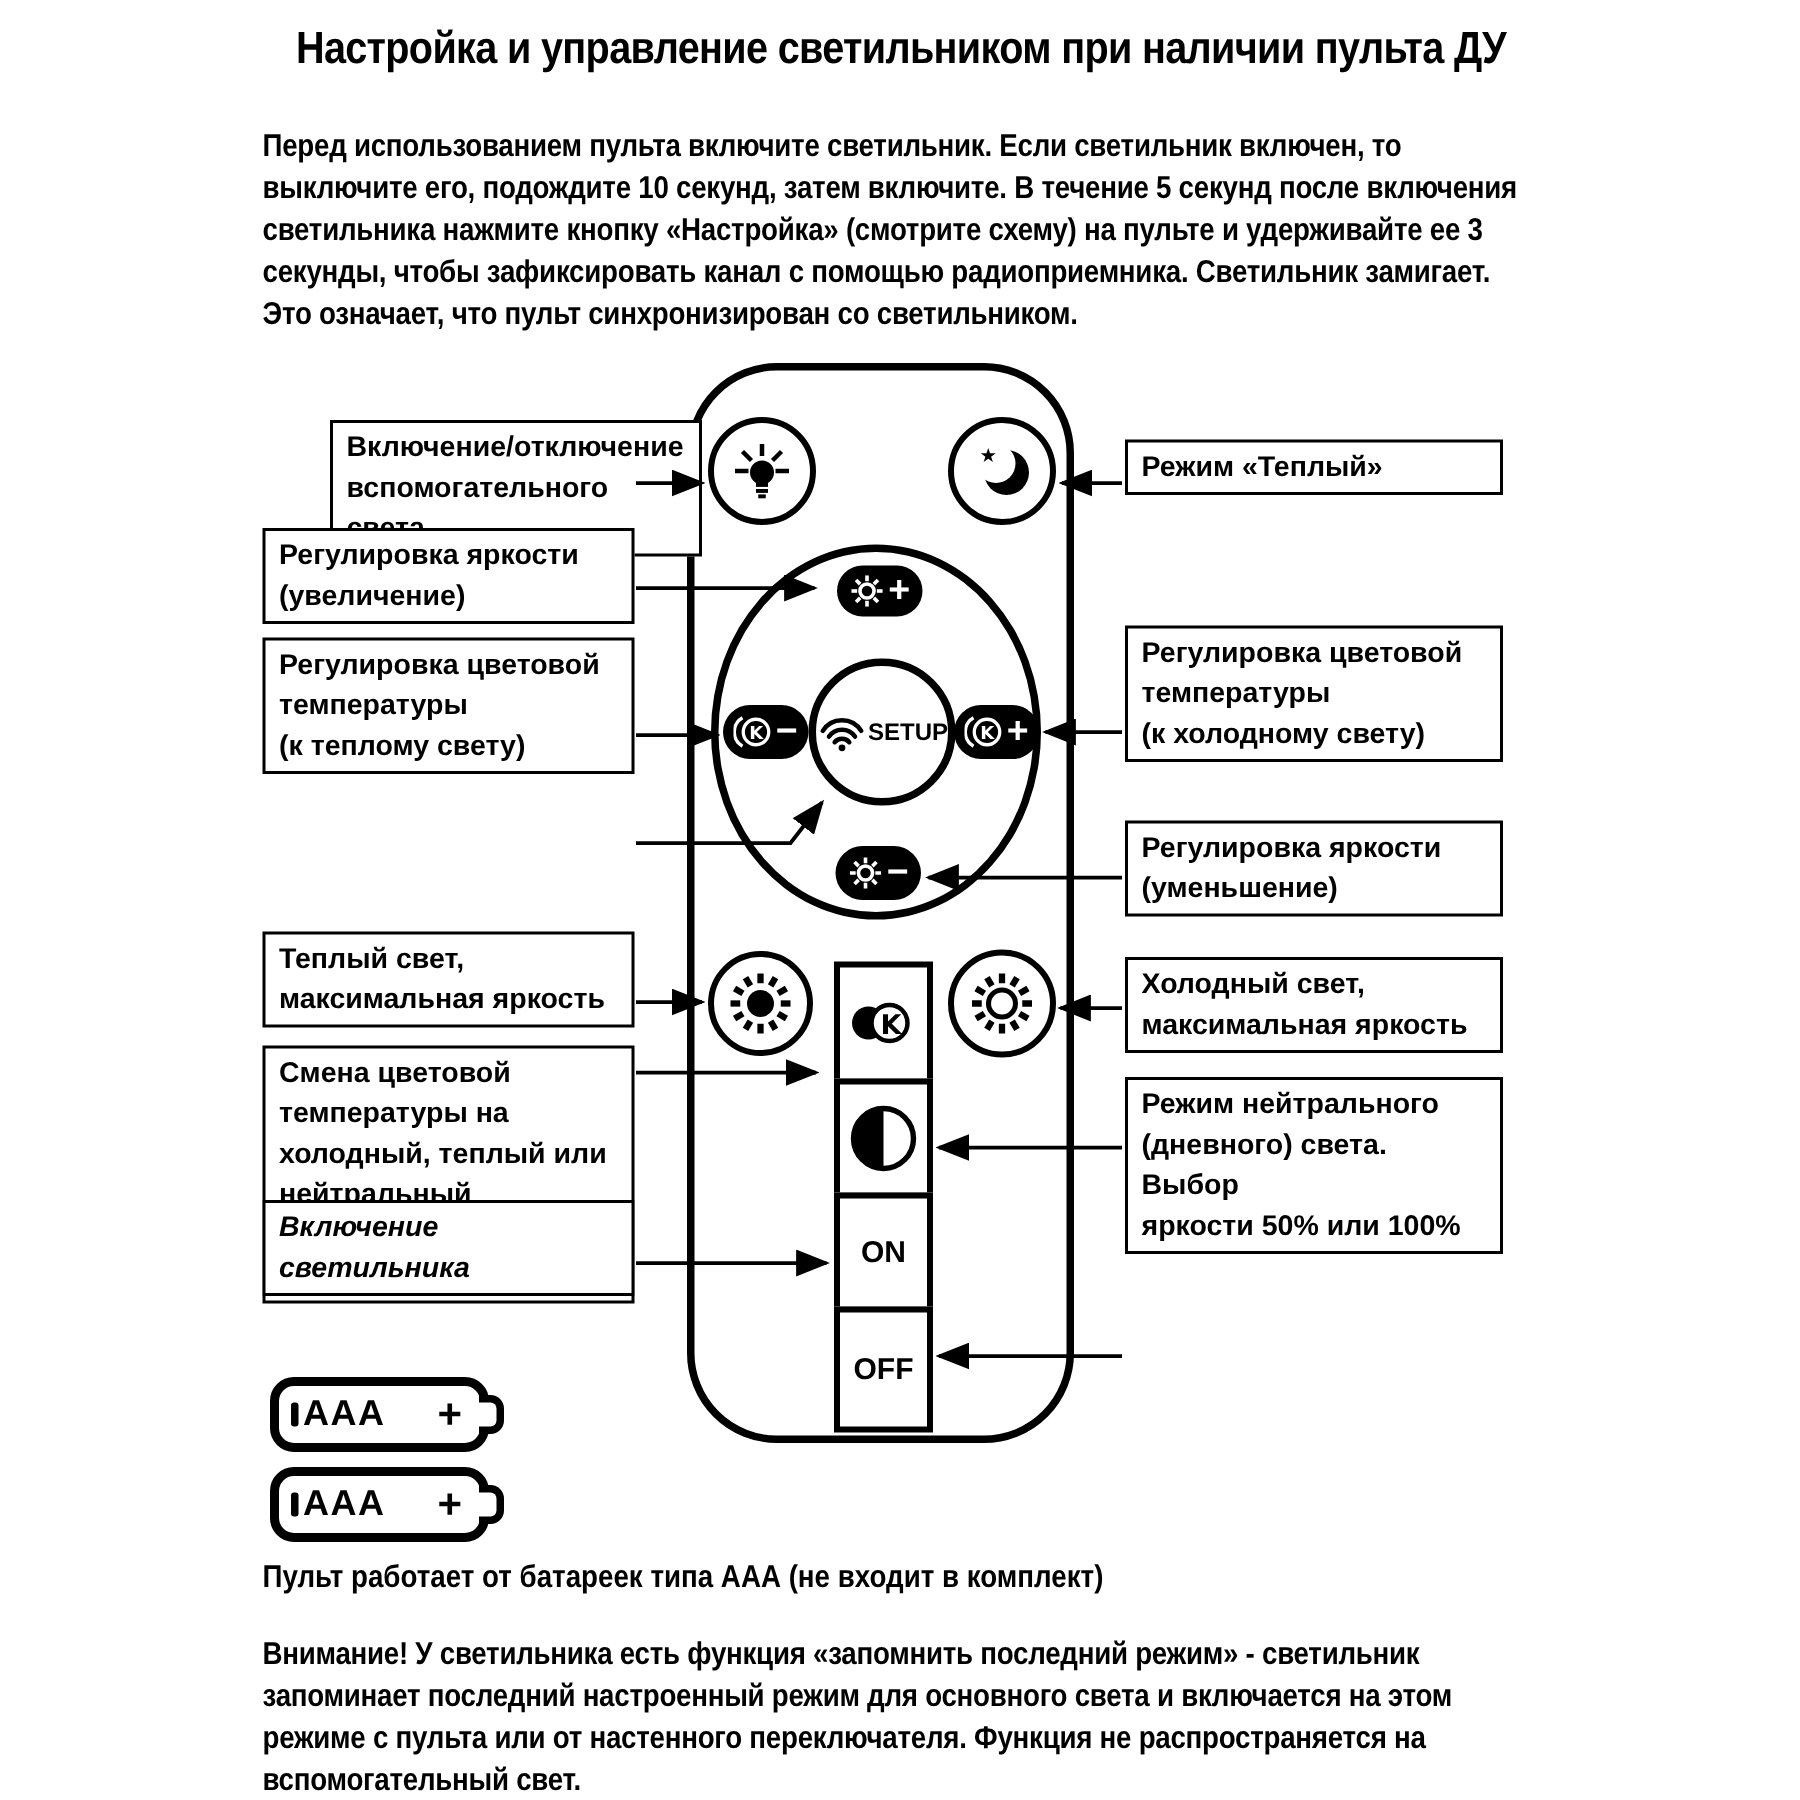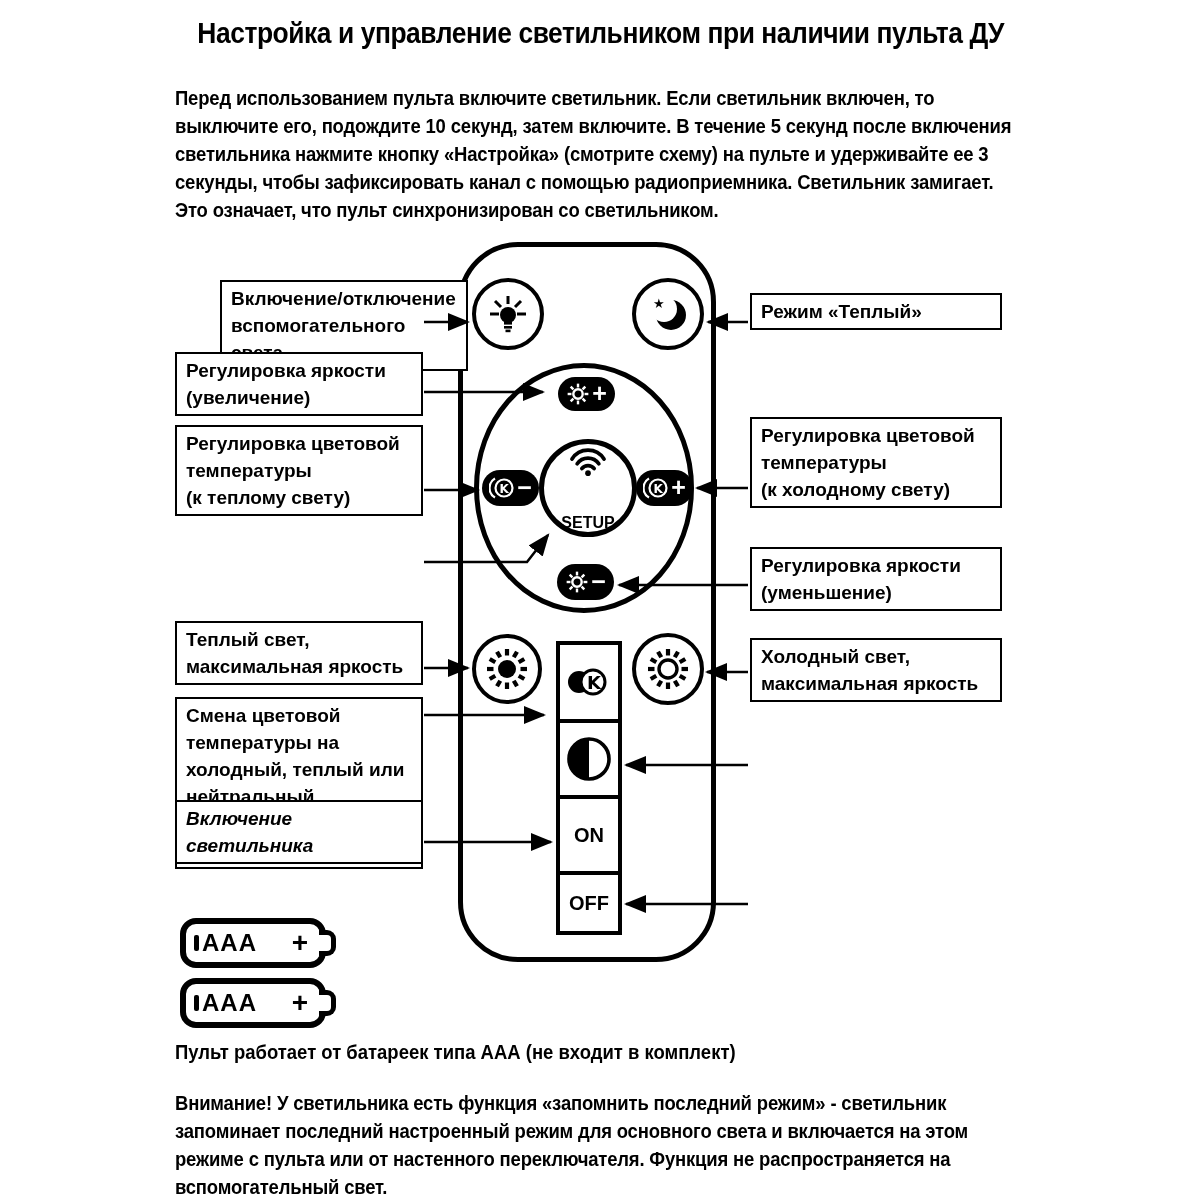--- a/index.html
+++ b/index.html
@@ -22,21 +22,21 @@
     padding: 3px 9px; font-size: 19px; line-height: 27px; white-space: pre-line;
   }
   .bl { left: 175px; width: 248px; }
   .br { left: 750px; width: 252px; }
 
   
   .remote-body { left: 458px; top: 242px; width: 258px; height: 720px; border: 5px solid #000; border-radius: 60px; background: #fff; }
   .circle-btn { position: absolute; border: 4px solid #000; border-radius: 50%; background: #fff; display: flex; align-items: center; justify-content: center; }
   .ring { left: 474px; top: 363px; width: 220px; height: 250px; border: 5px solid #000; border-radius: 50%; position: absolute; background: #fff; }
   .setup-btn { left: 539px; top: 439px; width: 98px; height: 98px; border: 5px solid #000; border-radius: 50%; position: absolute; background: #fff;
-               display: flex; flex-direction: column; align-items: center; justify-content: space-between; }
+               display: flex; flex-direction: row; align-items: center; justify-content: center; }
   .setup-label { font-size: 16px; letter-spacing: 0; margin-top: 1px; }
   .pill { position: absolute; background: #000; border-radius: 18px; color: #fff; display: flex; align-items: center; justify-content: center; gap: 2px; }
   .pill .sign { font-size: 25px; line-height: 1; margin-top: -2px; font-weight: 700; }
   .column { left: 556px; top: 641px; width: 66px; position: absolute; }
   .cell { width: 66px; border: 4px solid #000; background: #fff; display: flex; align-items: center; justify-content: center; margin-top: -4px; }
   .cell:first-child { margin-top: 0; }
   .cell-onoff { font-size: 20px; letter-spacing: 0; }
 
   
   .battery { position: absolute; left: 180px; width: 146px; height: 50px; border: 6px solid #000; border-radius: 16px; background: #fff; display: flex; align-items: center; }
@@ -197,21 +197,21 @@
     </div>
     <div class="cell" style="height:80px;">
       <svg width="52" height="52" viewBox="0 0 52 52">
         <circle cx="26" cy="26" r="20" fill="none" stroke="#000" stroke-width="3.6"></circle>
         <path d="M26,6 A20,20 0 0 0 26,46 Z" fill="#000"></path>
       </svg>
     </div>
     <div class="cell cell-onoff" style="height:80px;">
       <span>ON</span>
     </div>
-    <div class="cell cell-onoff" style="height:64px;">
+    <div class="cell cell-onoff" style="height:84px;">
       <span>OFF</span>
     </div>
   </div>
 
   <div class="box bl" style="top:280px;margin-left:45px;">Включение/отключение
 вспомогательного света</div>
   <div class="box bl" style="top:352px;">Регулировка яркости
 (увеличение)</div>
   <div class="box bl" style="top:425px;">Регулировка цветовой
 температуры
@@ -226,20 +226,23 @@
   <div class="box bl" style="top:800px;font-style:italic;">Включение светильника</div>
 
   <div class="box br" style="top:293px;">Режим «Теплый»</div>
   <div class="box br" style="top:417px;">Регулировка цветовой
 температуры
 (к холодному свету)</div>
   <div class="box br" style="top:547px;">Регулировка яркости
 (уменьшение)</div>
   <div class="box br" style="top:638px;">Холодный свет,
 максимальная яркость</div>
+  <div class="box br" style="top:718px;">Режим нейтрального
+(дневного) света. Выбор
+яркости 50% или 100%</div>
 
   <svg class="arrows" width="1200" height="1200">
     <defs>
       <marker id="ah" viewBox="0 0 10 8" markerWidth="9" markerHeight="7.2" refX="9" refY="4" orient="auto">
         <path d="M0,0 L10,4 L0,8 z" fill="#000"></path>
       </marker>
     </defs>
     <line x1="424" y1="322" x2="468" y2="322" marker-end="url(#ah)"></line>
     <line x1="424" y1="392" x2="543" y2="392" marker-end="url(#ah)"></line>
     <line x1="424" y1="490" x2="478" y2="490" marker-end="url(#ah)"></line>

